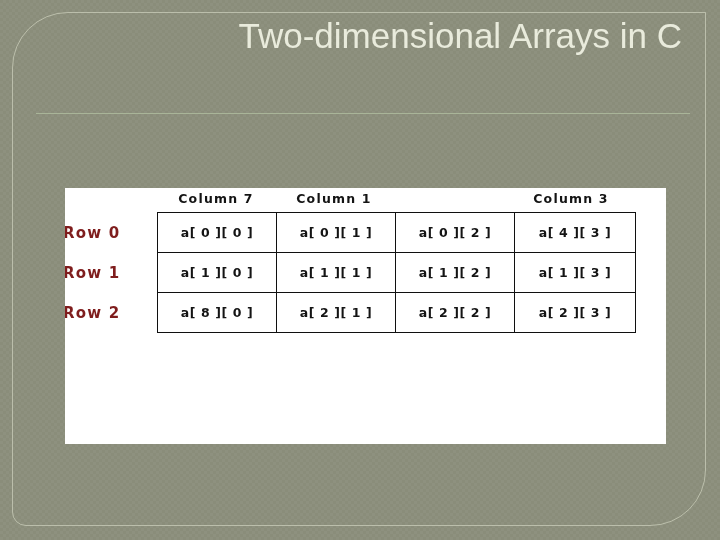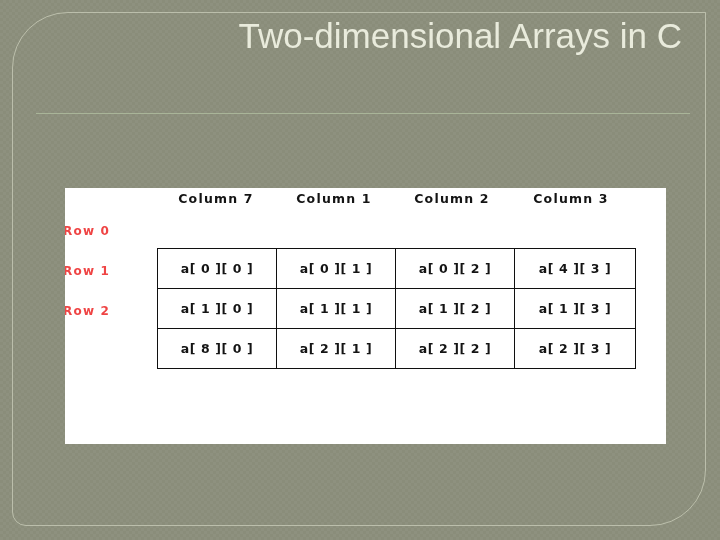--- a/index.html
+++ b/index.html
@@ -79,23 +79,23 @@
     background: #ffffff;
     overflow: hidden;
   }
 
   
   .row-label {
     position: absolute;
     left: -2px;
     width: 96px;
     font-family: "DejaVu Sans", sans-serif;
-    font-size: 12px;
+    font-size: 15px;
     font-weight: bold;
-    color: #ef4444;
+    color: #7f1d1d;
     letter-spacing: 1.2px;
     white-space: nowrap;
   }
   .row-label.r0 { top: 36px; }
   .row-label.r1 { top: 76px; }
   .row-label.r2 { top: 116px; }
 
   
   .col-header {
     position: absolute;
@@ -113,21 +113,20 @@
   .col-header.c2 { left: 328px; width: 118px; }
   .col-header.c3 { left: 446px; width: 120px; }
 
   
   #grid {
     position: absolute;
     left: 92px;
     top: 24px;
     border-collapse: collapse;
     table-layout: fixed;
-    margin-top: 36px;
   }
   #grid td {
     width: 118px;
     height: 39px;
     border: 1.5px solid #101010;
     text-align: center;
     vertical-align: middle;
     font-family: "DejaVu Sans", sans-serif;
     font-size: 12.5px;
     font-weight: bold;
@@ -151,21 +150,20 @@
   <div id="title-divider"></div>
 
   <div id="picture">
 
     <div class="row-label r0">Row  0</div>
     <div class="row-label r1">Row  1</div>
     <div class="row-label r2">Row  2</div>
 
     <div class="col-header c0">Column  7</div>
     <div class="col-header c1">Column  1</div>
-    <div class="col-header c2">Column  2</div>
     <div class="col-header c3">Column  3</div>
 
     <table id="grid">
       <tbody>
         <tr>
           <td>a[ 0 ][ 0 ]</td>
           <td>a[ 0 ][ 1 ]</td>
           <td>a[ 0 ][ 2 ]</td>
           <td>a[ 4 ][ 3 ]</td>
         </tr>

